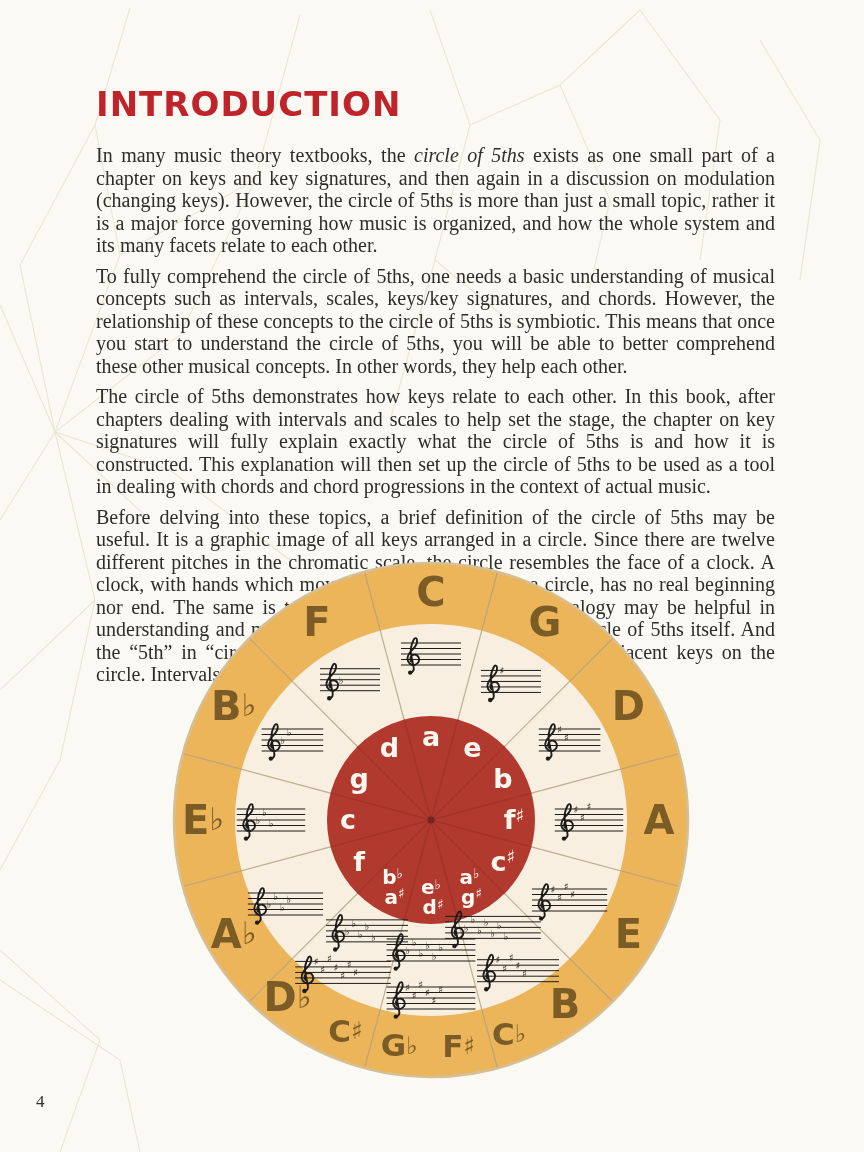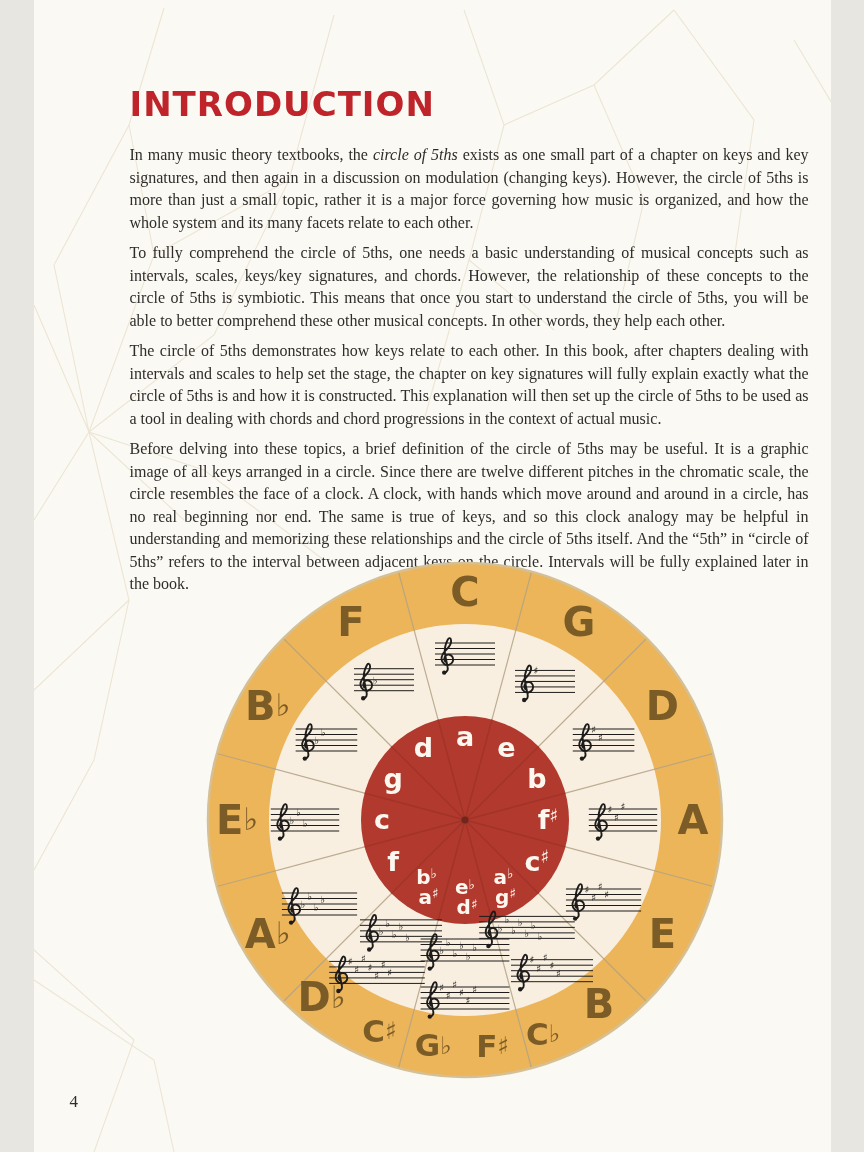--- a/index.html
+++ b/index.html
@@ -1,23 +1,23 @@
 <!DOCTYPE html>
 <html><head>
 <meta charset="utf-8">
 <style>
   html,body{margin:0;padding:0;background:#e8e6e1;}
-  .page{position:relative;width:797px;height:1152px;background:#fbf9f4;overflow:hidden;
+  .page{position:relative;width:864px;height:1152px;background:#fbf9f4;overflow:hidden;
         font-family:"Liberation Serif",serif;margin:0 auto;}
   .pattern{position:absolute;left:0;top:0;pointer-events:none;}
   .title{position:absolute;left:96px;top:84px;margin:0;
          font-family:"DejaVu Sans","Liberation Sans",sans-serif;
          font-weight:bold;font-size:34px;letter-spacing:1px;color:#c0242b;}
   .paras{position:absolute;left:96px;top:144px;width:679px;
-         font-size:16px;line-height:22.5px;text-align:justify;color:#2f2d2a;}
+         font-size:20px;line-height:22.5px;text-align:justify;color:#2f2d2a;}
   .paras p{margin:0 0 8px 0;}
   .paras .i{font-style:italic;}
   #cof{position:absolute;width:540px;height:540px;}
   #cof text{font-family:"DejaVu Sans","Liberation Sans",sans-serif;font-weight:bold;}
   .pagenum{position:absolute;left:36px;top:1092px;font-size:17px;color:#2f2d2a;}
 </style>
 </head>
 <body>
 
 <div class="page">

